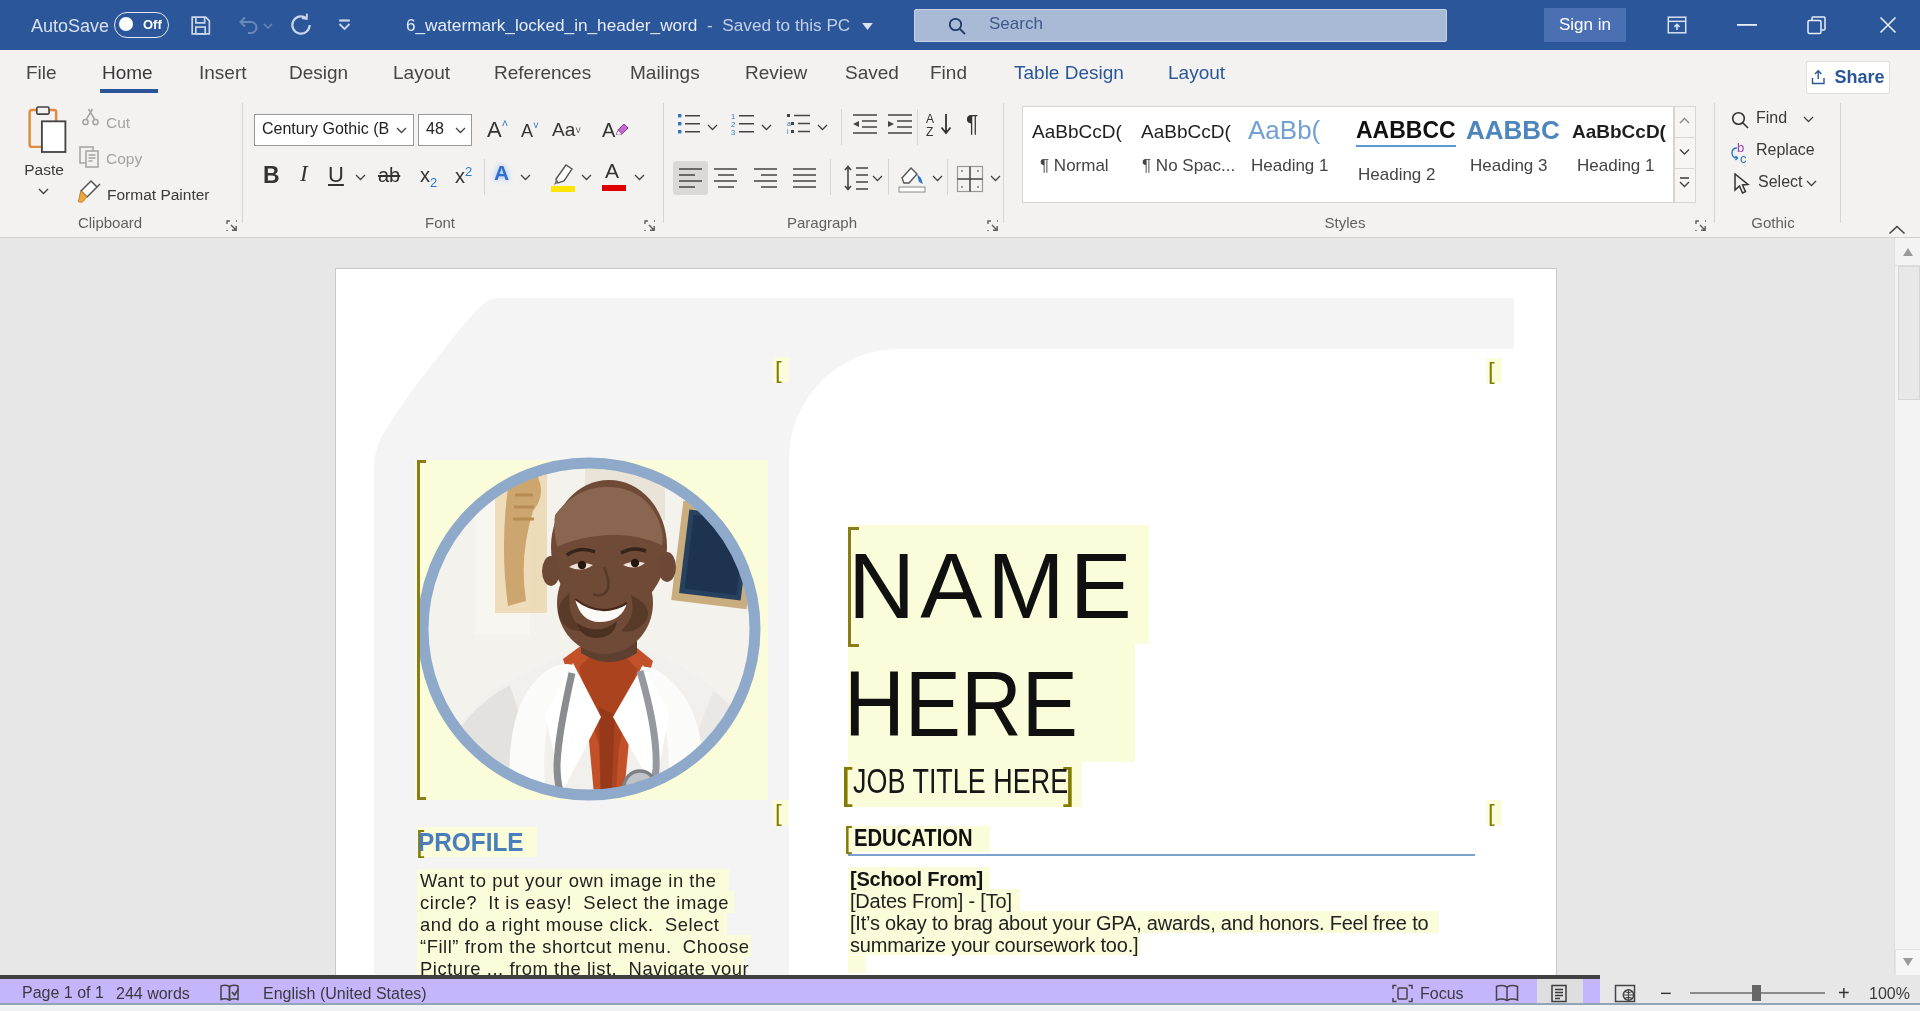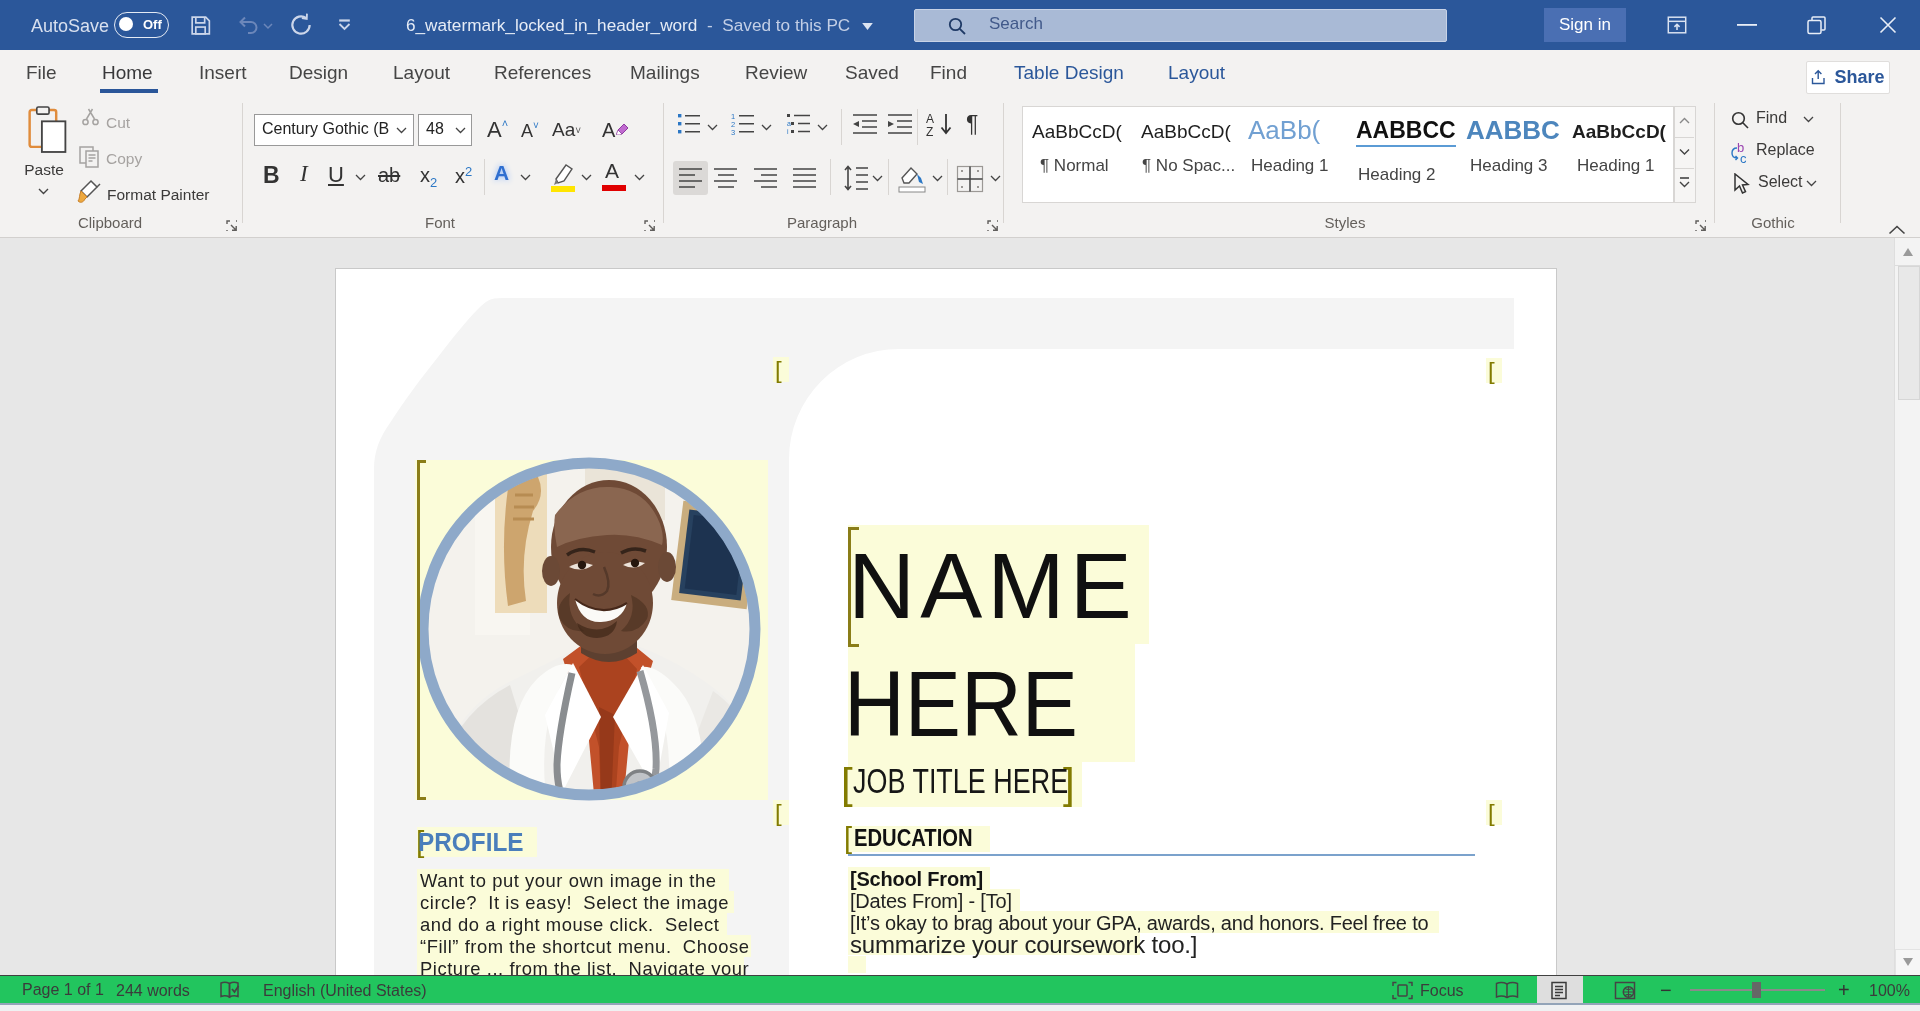--- a/index.html
+++ b/index.html
@@ -31,21 +31,21 @@
 .gray{color:#a6a3a1;}
 .combo{position:absolute;background:#fff;border:1px solid #999;}
 
 #docarea{position:absolute;left:0;top:238px;width:1920px;height:737px;background:#e7e7e7;overflow:hidden;}
 #page{position:absolute;left:336px;top:31px;width:1220px;height:720px;background:#fff;outline:1px solid #c9c9c9;overflow:hidden;}
 #vscroll{position:absolute;left:1894px;top:0;width:26px;height:737px;background:#f3f3f3;border-left:1px solid #dedede;}
 
 .yel{position:absolute;background:#fbfcd9;}
 .olive{color:#827b00;}
 
-#statusbar{position:absolute;left:0;top:975px;width:1920px;height:28px;background:#22c55e;border-top:1px solid #404040;color:#3b3b3b;font-size:16px;}
+#statusbar{position:absolute;left:0;top:975px;width:1600px;height:28px;background:#c4b5fd;border-top:4px solid #404040;color:#3b3b3b;font-size:16px;}
 #taskstrip{position:absolute;left:0;top:1003px;width:1920px;height:8px;background:#eff1f2;border-top:2px solid #93a4b8;}
 </style>
 </head>
 <body>
 
 <div id="titlebar">
   <div id="autosave">AutoSave</div>
   <div id="toggle">
       <div class="knob"></div>
       <div class="lbl">Off</div>
@@ -463,21 +463,21 @@
     <div class="abs" style="left:512px;top:585px;width:627px;height:2px;background:#7ba2cc"></div>
 
     <div class="yel" style="left:512px;top:598px;width:142px;height:22px"></div>
     <div class="yel" style="left:512px;top:620px;width:172px;height:22px"></div>
     <div class="yel" style="left:512px;top:642px;width:591px;height:22px"></div>
     <div class="yel" style="left:512px;top:664px;width:292px;height:22px"></div>
     <div class="yel" style="left:512px;top:687px;width:18px;height:17px"></div>
     <div class="abs" style="left:514px;top:599px;font-size:20px;line-height:22px;font-weight:bold;color:#141414;letter-spacing:-0.2px">[School From]</div>
     <div class="abs" style="left:514px;top:621px;font-size:20px;line-height:22px;color:#222;letter-spacing:-0.2px">[Dates From] - [To]</div>
     <div class="abs" style="left:514px;top:643px;font-size:20px;line-height:22px;color:#222;letter-spacing:-0.2px">[It’s okay to brag about your GPA, awards, and honors. Feel free to</div>
-    <div class="abs" style="left:514px;top:665px;font-size:24px;line-height:22px;color:#222;letter-spacing:-0.2px">summarize your coursework too.]</div>
+    <div class="abs" style="left:514px;top:665px;font-size:20px;line-height:22px;color:#222;letter-spacing:-0.2px">summarize your coursework too.]</div>
 
     <div class="yel" style="left:81px;top:558px;width:120px;height:30px"></div>
     <div class="abs olive" style="left:80px;top:558px;font-size:30px;line-height:30px">[</div>
     <div class="abs" style="left:82px;top:559px;font-size:26.5px;line-height:28px;font-weight:bold;color:#4a7ebb;transform:scaleX(0.919);transform-origin:0 0;">PROFILE</div>
 
     <div class="yel" style="left:81px;top:600px;width:312px;height:22px"></div>
     <div class="yel" style="left:81px;top:622px;width:317px;height:22px"></div>
     <div class="yel" style="left:81px;top:644px;width:310px;height:22px"></div>
     <div class="yel" style="left:81px;top:666px;width:334px;height:22px"></div>
     <div class="yel" style="left:81px;top:688px;width:327px;height:22px"></div>

